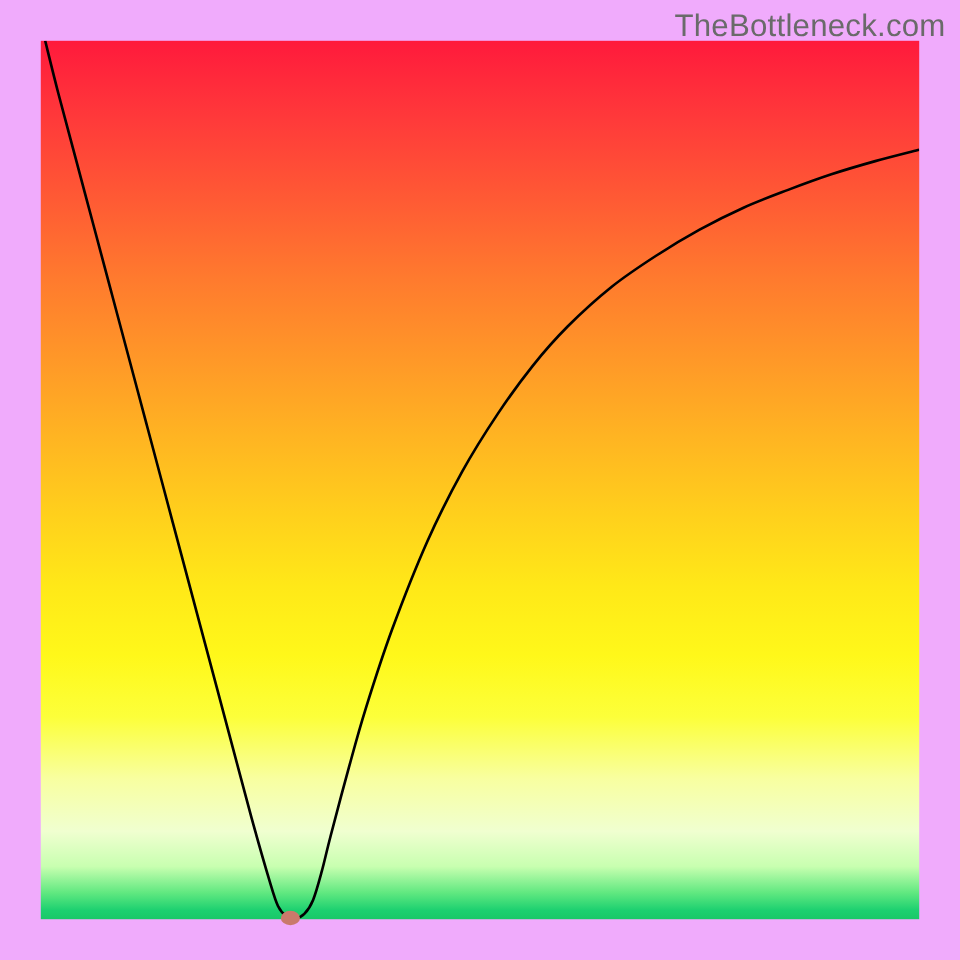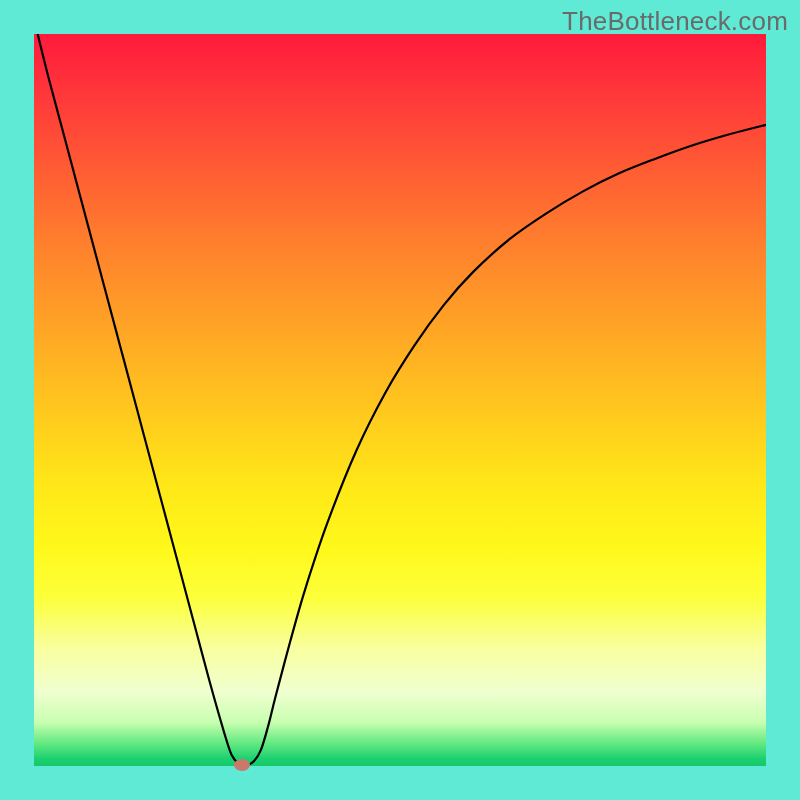--- a/index.html
+++ b/index.html
@@ -1,20 +1,20 @@
 <!DOCTYPE html>
 <html><head>
 <meta charset="utf-8">
 <style>
   * { margin: 0; padding: 0; box-sizing: border-box; }
   html, body { width: 800px; height: 800px; overflow: hidden; background: #000; }
   .frame {
     width: 800px;
     height: 800px;
-    background: #5eead4;
+    background: #f0abfc;
     position: relative;
   }
   .plot-area {
     position: absolute;
     left: 34px;
     top: 34px;
     width: 732px;
     height: 732px;
     background: linear-gradient(to bottom,
       #ff1a3c 0%,

